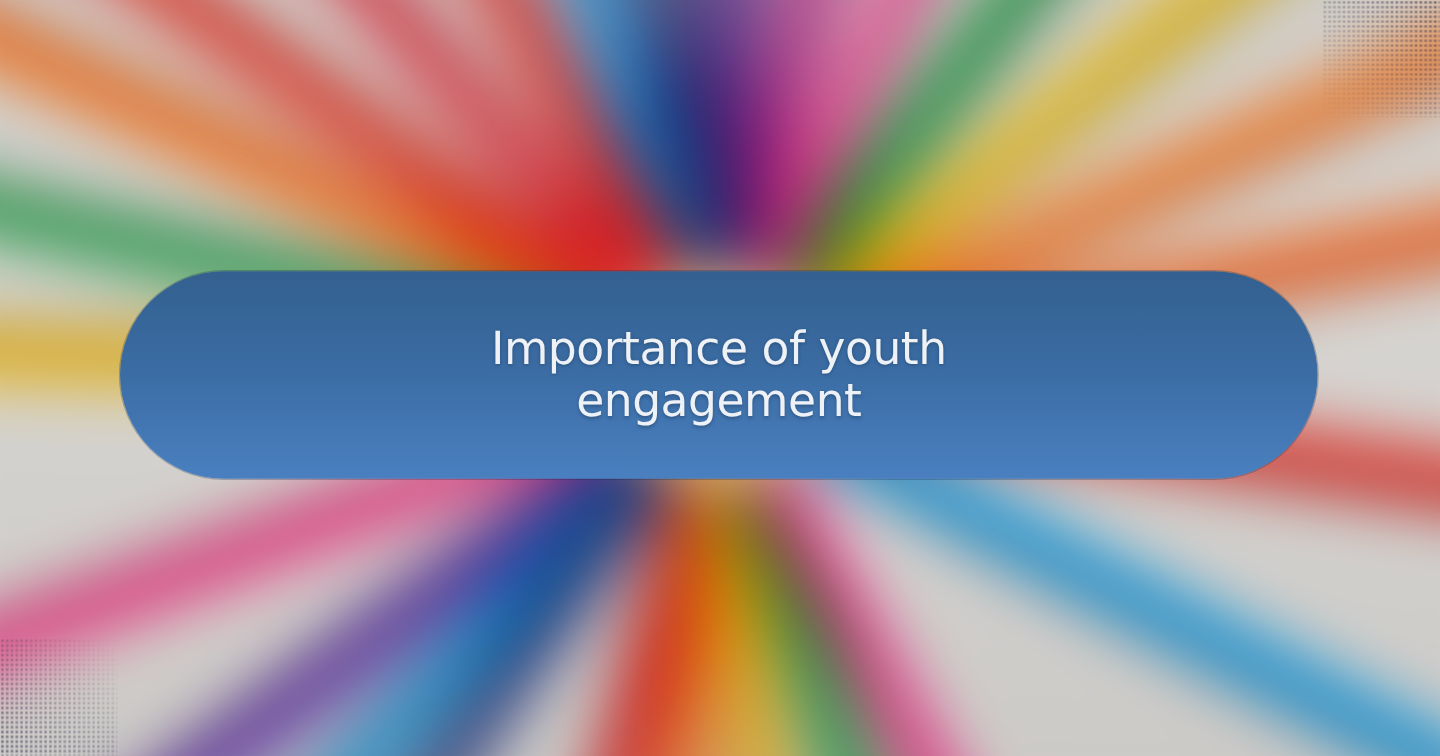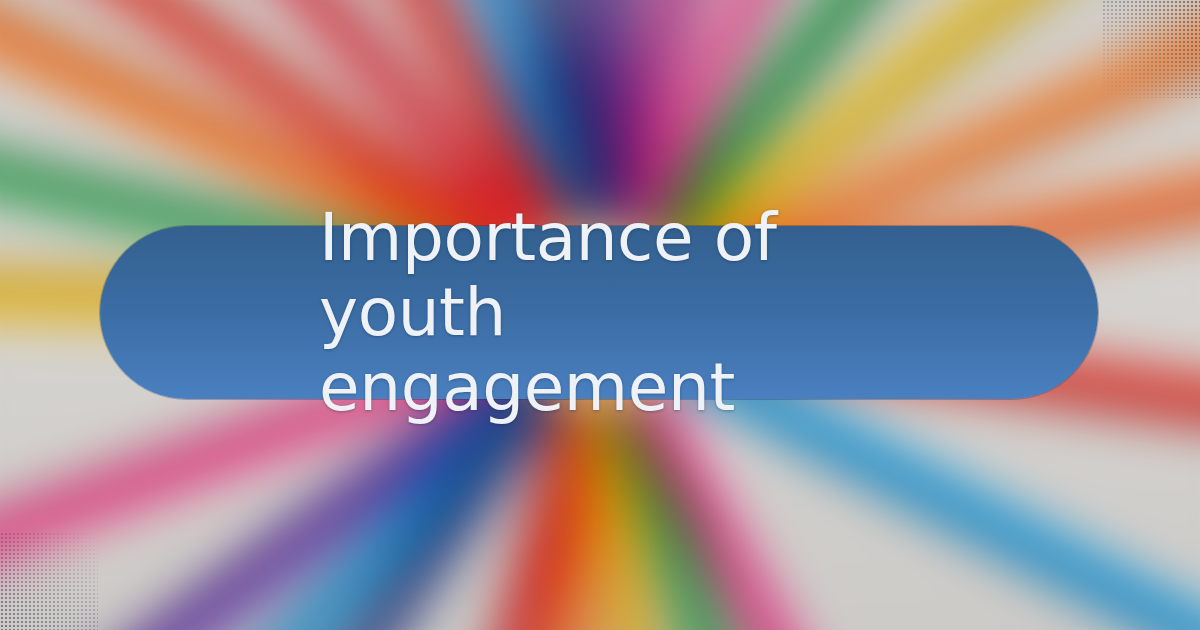--- a/index.html
+++ b/index.html
@@ -94,24 +94,24 @@
     align-items: center;
     justify-content: center;
     box-sizing: border-box;
     padding: 0 70px;
     background: linear-gradient(180deg, #33608f 0%, #3a6ba2 45%, #4a80c0 100%);
     box-shadow: 0 0 0 1px rgba(20,40,70,0.28);
   }
 
   .title-text {
     margin: 0;
-    text-align: left;
+    text-align: center;
     color: #eef1f5;
     font-family: "DejaVu Sans", "Liberation Sans", sans-serif;
-    font-size: 66px;
+    font-size: 38px;
     font-weight: 400;
     line-height: 1.14;
     letter-spacing: -0.4px;
     text-shadow: 0 1px 3px rgba(15,35,60,0.35);
     max-width: 560px;
   }
 </style>
 </head>
 <body>
 

